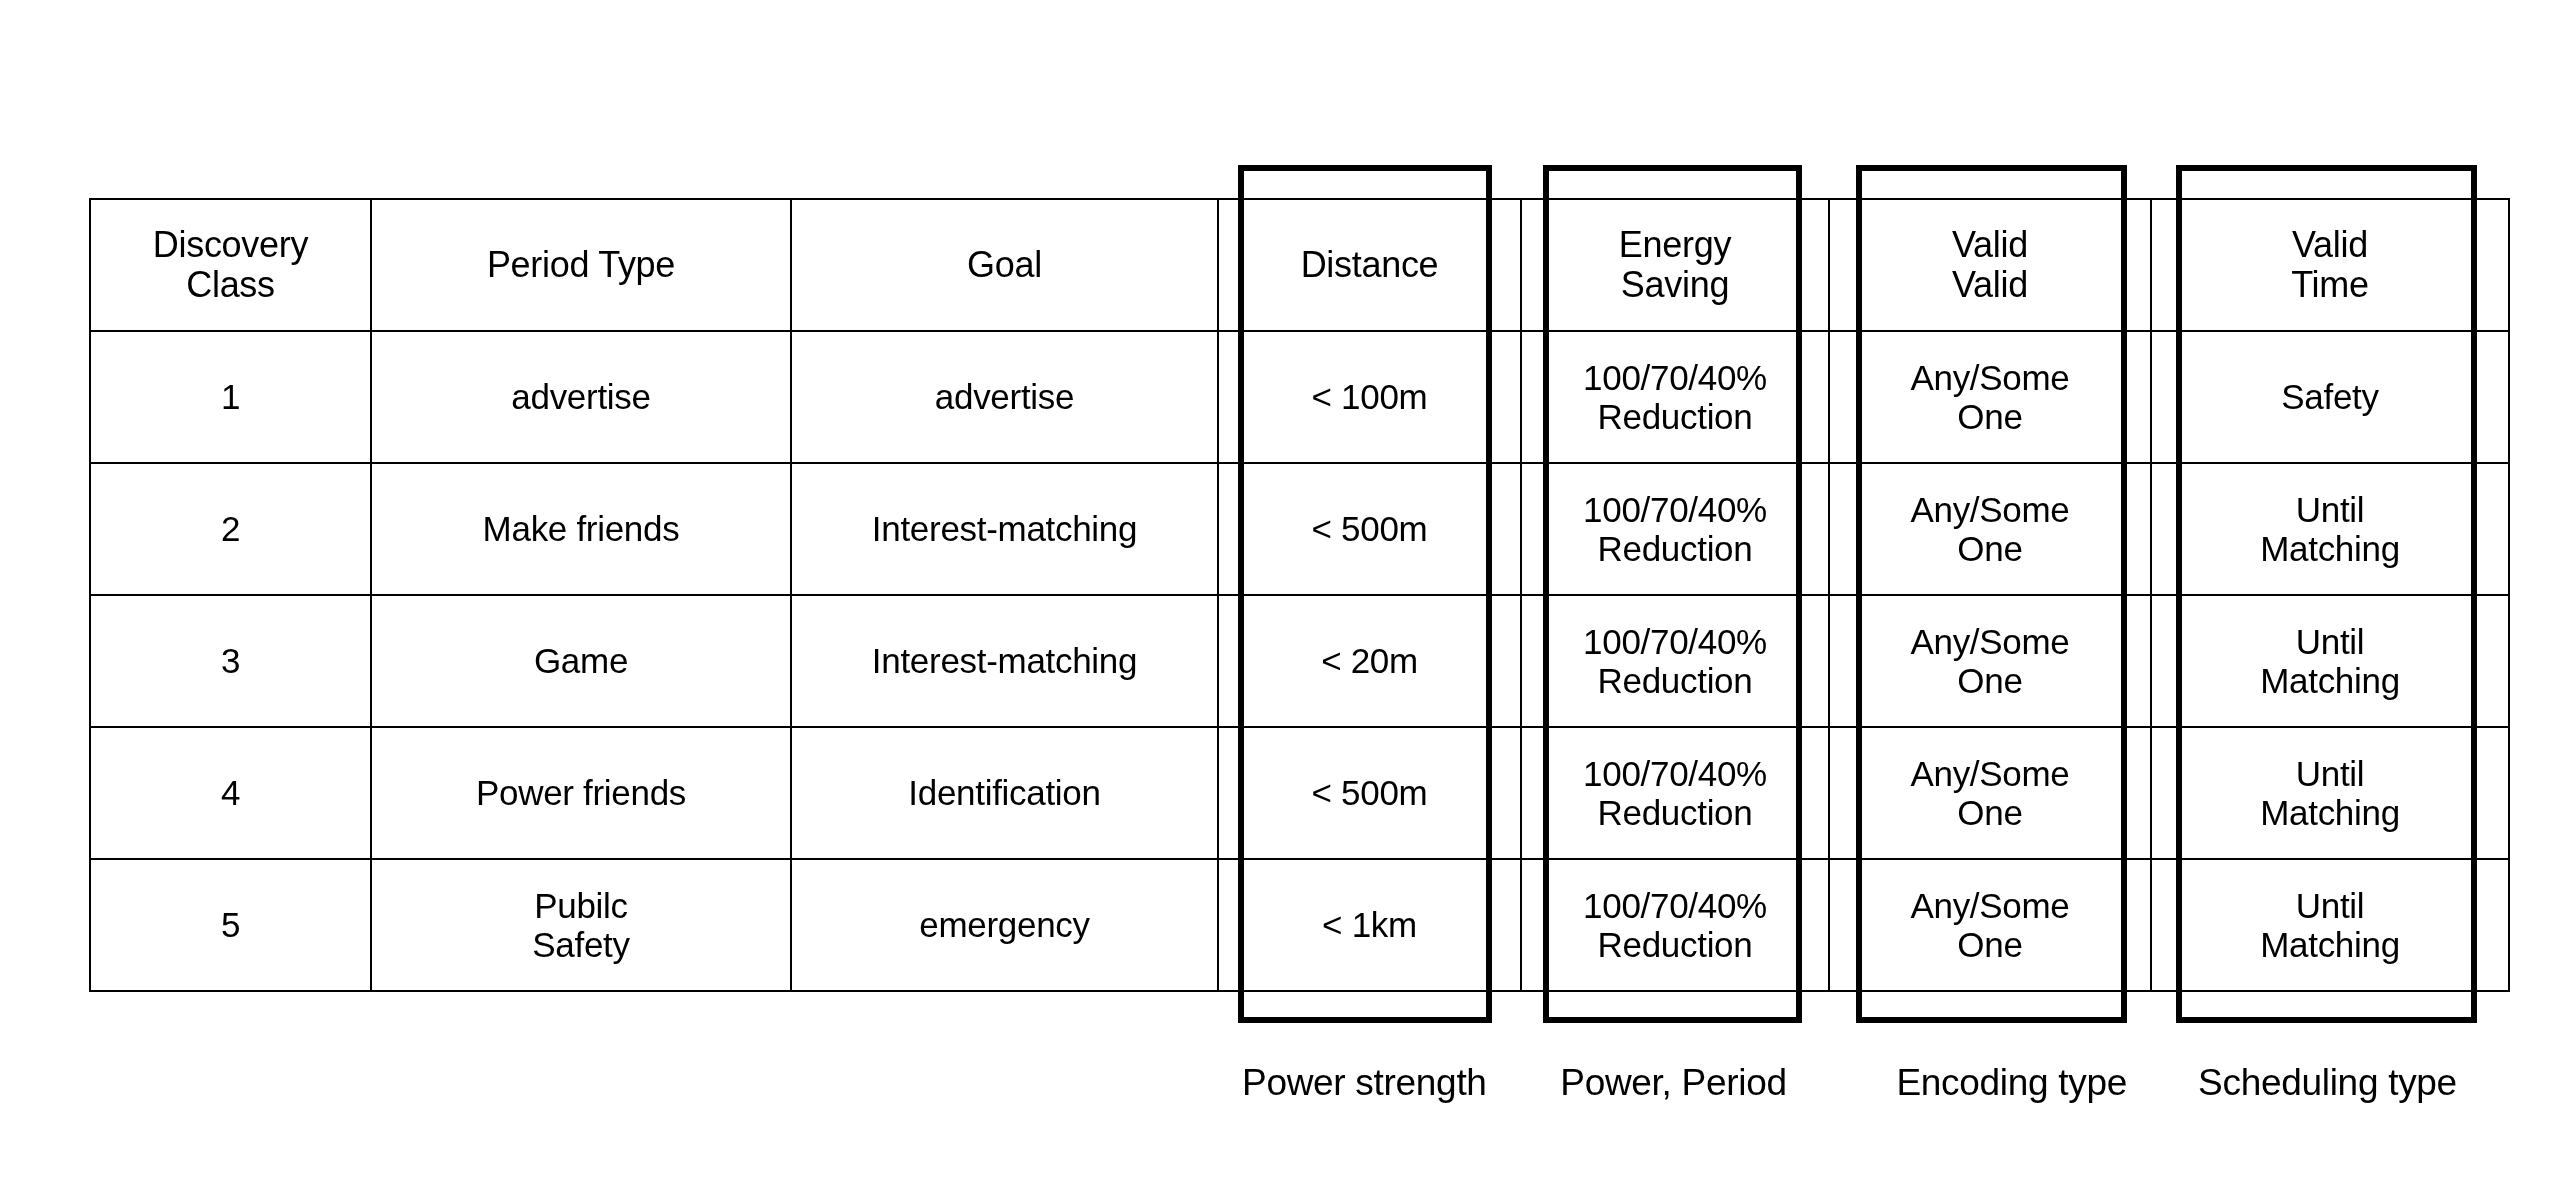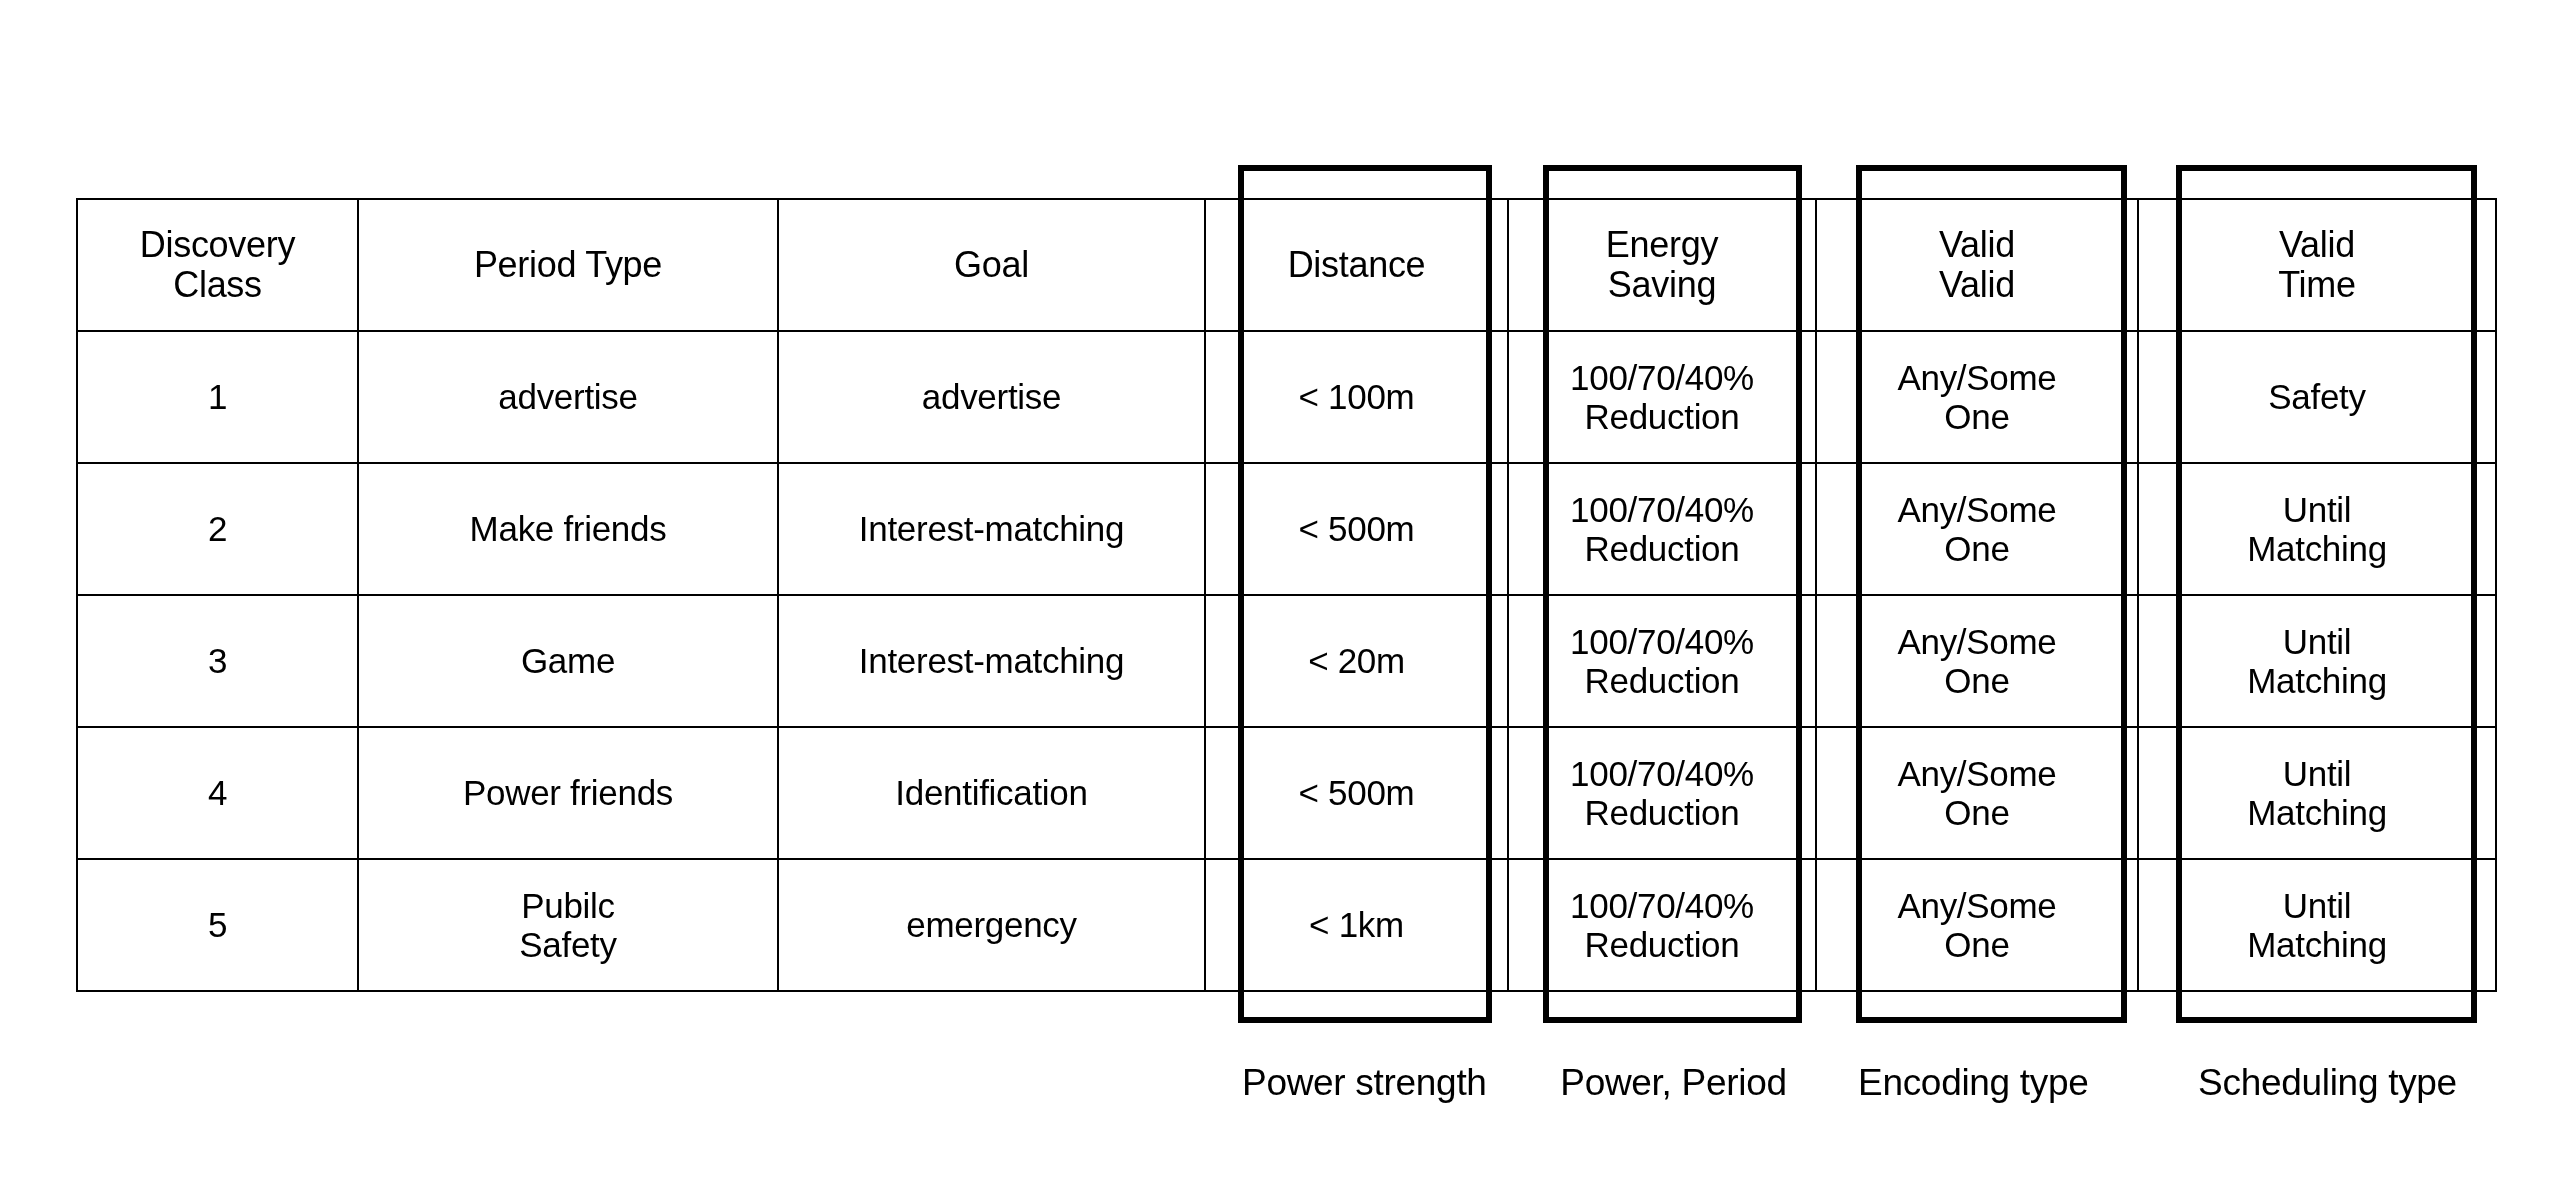--- a/index.html
+++ b/index.html
@@ -7,21 +7,21 @@
     width:2576px;height:1202px;
     font-family:"Liberation Sans", sans-serif;
     color:#000000;
     -webkit-font-smoothing:none;
   }
   #stage{position:relative;width:2576px;height:1202px;overflow:hidden;background:#fff;}
 
   
   .tbl{
     position:absolute;
-    left:76px; top:198px;
+    left:89px; top:198px;
     width:2419px; height:661px;
     border-collapse:collapse;
     table-layout:fixed;
     border-radius:8px;
   }
   .tbl td{
     border:2.8px solid #000;
     text-align:center;
     vertical-align:middle;
     font-size:35px;
@@ -61,21 +61,21 @@
     position:absolute;
     font-size:37px;
     font-stretch:condensed;
     letter-spacing:-0.3px;
     white-space:nowrap;
     line-height:1;
   }
   #cap-main      {left:131px;  top:1064px;}
   #cap-power     {left:1242px; top:1064px; width:247px; text-align:left;}
   #cap-period    {left:1545px; top:1064px; width:257px; text-align:center;}
-  #cap-encoding  {left:1858px; top:1064px; width:269px; text-align:left;}
+  #cap-encoding  {left:1858px; top:1064px; width:269px; text-align:right;}
   #cap-sched     {left:2178px; top:1064px; width:299px; text-align:center;}
 </style>
 </head>
 <body>
 
 <div id="stage">
 
   <table class="tbl">
     <colgroup>
       <col class="c1">

